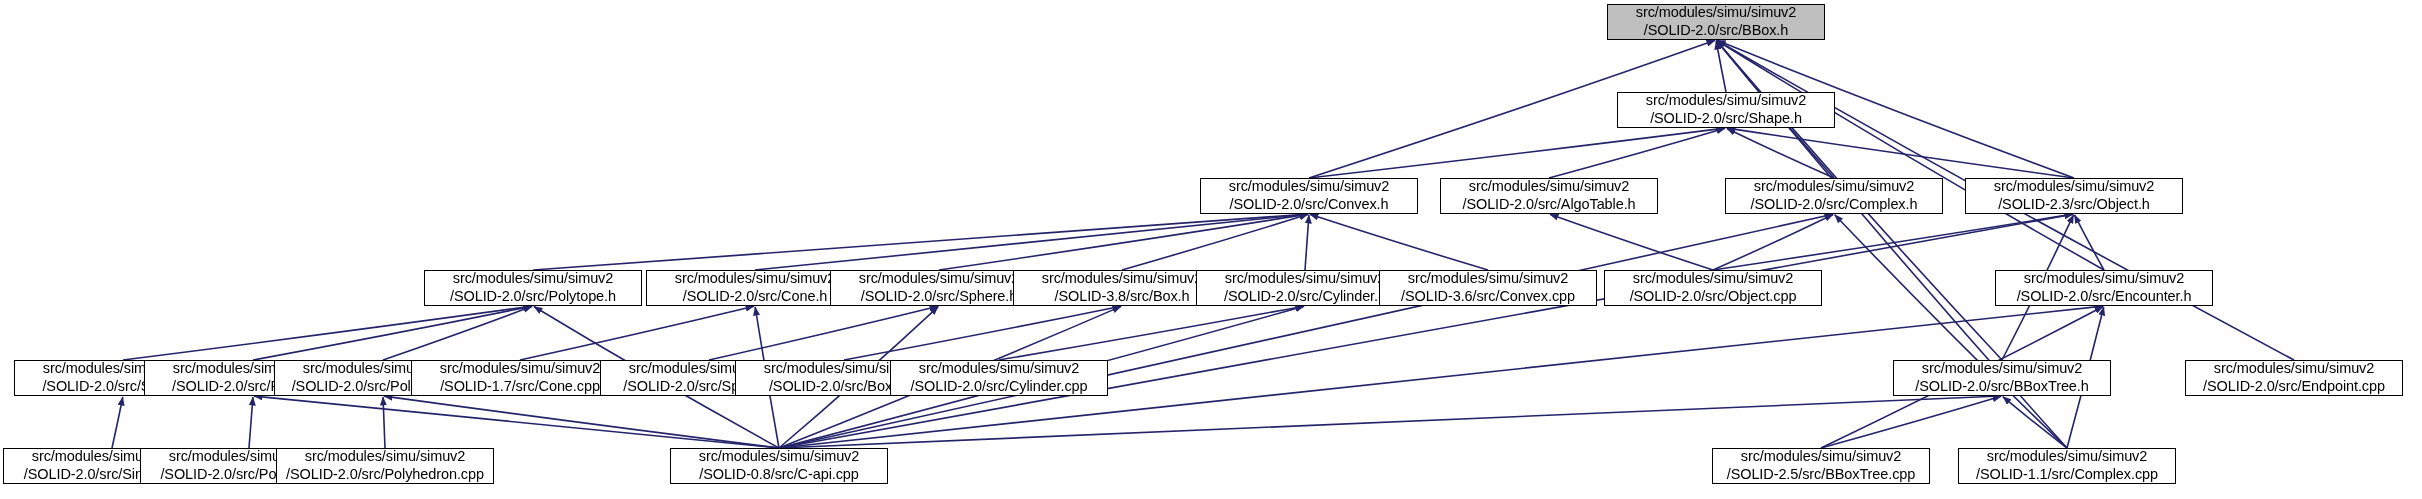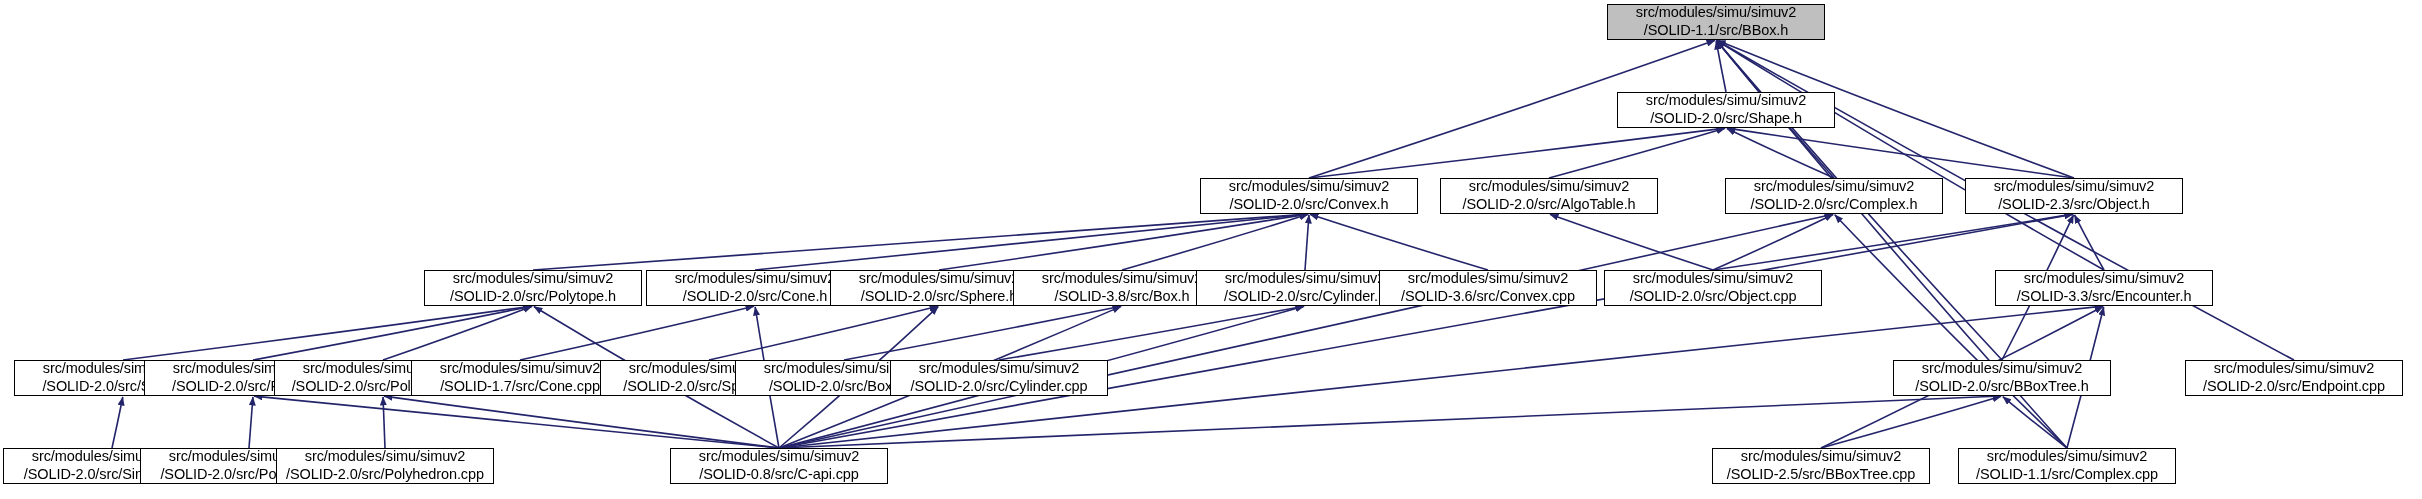--- a/index.html
+++ b/index.html
@@ -106,21 +106,21 @@
         <path d="M 779 448 Q 1451.122846842674 377.05327981006815 2103.0056936853484 306.1065596201363" stroke="#24246b" stroke-width="1.6" fill="none" marker-end="url(#arrowhead)"></path>
         <path d="M 1821 448 Q 1968.2791026790808 377.22423823169805 2103.1062053581613 306.4484764633961" stroke="#24246b" stroke-width="1.6" fill="none" marker-end="url(#arrowhead)"></path>
         <path d="M 2067 448 Q 2086.187927763212 377.4838448006451 2103.7478555264242 306.96768960129026" stroke="#24246b" stroke-width="1.6" fill="none" marker-end="url(#arrowhead)"></path>
         <path d="M 779 448 Q 1436.1279680692867 331.0889077002215 2073.0159361385736 214.17781540044305" stroke="#24246b" stroke-width="1.6" fill="none" marker-end="url(#arrowhead)"></path>
         <path d="M 779 448 Q 1400.1204513416646 422.0212400083675 2001.0009026833295 396.04248001673494" stroke="#24246b" stroke-width="1.6" fill="none" marker-end="url(#arrowhead)"></path>
       </g>
   </svg>
   <div id="node-group">
       <div class="graph-node highlight-node" style="left: 1607px; top: 4px; width: 218px; height: 36px;">
         <span class="node-line">src/modules/simu/simuv2</span>
-        <span class="node-line">/SOLID-1.1/src/BBox.h</span>
+        <span class="node-line">/SOLID-2.0/src/BBox.h</span>
       </div>
       <div class="graph-node" style="left: 1617px; top: 92px; width: 218px; height: 36px;">
         <span class="node-line">src/modules/simu/simuv2</span>
         <span class="node-line">/SOLID-2.0/src/Shape.h</span>
       </div>
       <div class="graph-node" style="left: 1200px; top: 178px; width: 218px; height: 36px;">
         <span class="node-line">src/modules/simu/simuv2</span>
         <span class="node-line">/SOLID-2.0/src/Convex.h</span>
       </div>
       <div class="graph-node" style="left: 1440px; top: 178px; width: 218px; height: 36px;">
@@ -158,21 +158,21 @@
       <div class="graph-node" style="left: 1379px; top: 270px; width: 218px; height: 36px;">
         <span class="node-line">src/modules/simu/simuv2</span>
         <span class="node-line">/SOLID-3.6/src/Convex.cpp</span>
       </div>
       <div class="graph-node" style="left: 1604px; top: 270px; width: 218px; height: 36px;">
         <span class="node-line">src/modules/simu/simuv2</span>
         <span class="node-line">/SOLID-2.0/src/Object.cpp</span>
       </div>
       <div class="graph-node" style="left: 1995px; top: 270px; width: 218px; height: 36px;">
         <span class="node-line">src/modules/simu/simuv2</span>
-        <span class="node-line">/SOLID-3.3/src/Encounter.h</span>
+        <span class="node-line">/SOLID-2.0/src/Encounter.h</span>
       </div>
       <div class="graph-node" style="left: 14px; top: 360px; width: 218px; height: 36px;">
         <span class="node-line">src/modules/simu/simuv2</span>
         <span class="node-line">/SOLID-2.0/src/Simplex.h</span>
       </div>
       <div class="graph-node" style="left: 144px; top: 360px; width: 218px; height: 36px;">
         <span class="node-line">src/modules/simu/simuv2</span>
         <span class="node-line">/SOLID-2.0/src/Polygon.h</span>
       </div>
       <div class="graph-node" style="left: 274px; top: 360px; width: 218px; height: 36px;">

